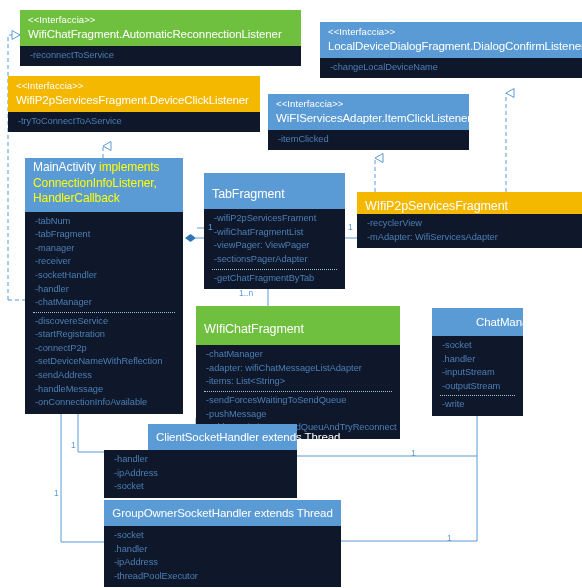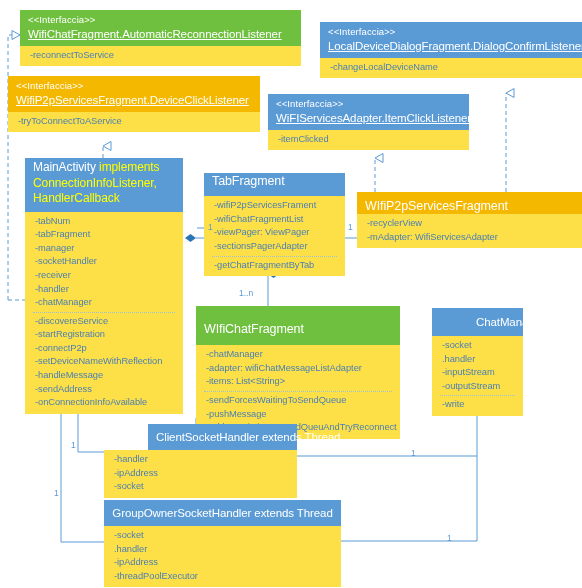--- a/index.html
+++ b/index.html
@@ -44,24 +44,24 @@
     display: block;
     letter-spacing: 0.1px;
     margin-bottom: 1px;
   }
   .clsname {
     font-size: 12.5px;
     display: block;
     letter-spacing: -0.1px;
     white-space: nowrap;
   }
-  .clsname.small { font-size: 11.5px; text-decoration: underline; }
+  .clsname.small { font-size: 11.5px; }
   .umlbody {
     box-sizing: border-box;
-    background: #fde047;
+    background: #0f172a;
     padding: 3px 8px 4px 10px;
   }
   .attr, .meth {
     font-size: 9.3px;
     color: #4a7fb5;
     line-height: 1.46;
     white-space: nowrap;
     letter-spacing: -0.05px;
   }
   .sep {
@@ -196,37 +196,37 @@
   </div>
 
   <div class="umlbox" style="left:25px; top:158px; width:158px;">
     <div class="umlhead hd-blue" style="padding-top:2px;">
       <span class="clsname" style="white-space:normal; font-size:12px; line-height:1.3;"><span>MainActivity</span> <span class="impl">implements ConnectionInfoListener, HandlerCallback</span></span>
     </div>
     <div class="umlbody">
       <div class="attr">-tabNum</div>
       <div class="attr">-tabFragment</div>
       <div class="attr">-manager</div>
+      <div class="attr">-receiver</div>
       <div class="attr">-socketHandler</div>
-      <div class="attr">-receiver</div>
       <div class="attr">-handler</div>
       <div class="attr">-chatManager</div>
       <div class="sep"></div>
       <div class="meth">-discovereService</div>
       <div class="meth">-startRegistration</div>
       <div class="meth">-connectP2p</div>
       <div class="meth">-setDeviceNameWithReflection</div>
+      <div class="meth">-sendAddress</div>
       <div class="meth">-handleMessage</div>
-      <div class="meth">-sendAddress</div>
       <div class="meth">-onConnectionInfoAvailable</div>
     </div>
   </div>
 
   <div class="umlbox" style="left:204px; top:173px; width:141px;">
-    <div class="umlhead hd-blue" style="padding-top:1px; padding-bottom:7px;">
+    <div class="umlhead hd-blue" style="padding-top:14px; padding-bottom:7px;">
       <span class="clsname">TabFragment</span>
     </div>
     <div class="umlbody">
       <div class="attr">-wifiP2pServicesFrament</div>
       <div class="attr">-wifiChatFragmentList</div>
       <div class="attr">-viewPager: ViewPager</div>
       <div class="attr">-sectionsPagerAdapter</div>
       <div class="sep"></div>
       <div class="meth">-getChatFragmentByTab</div>
     </div>

